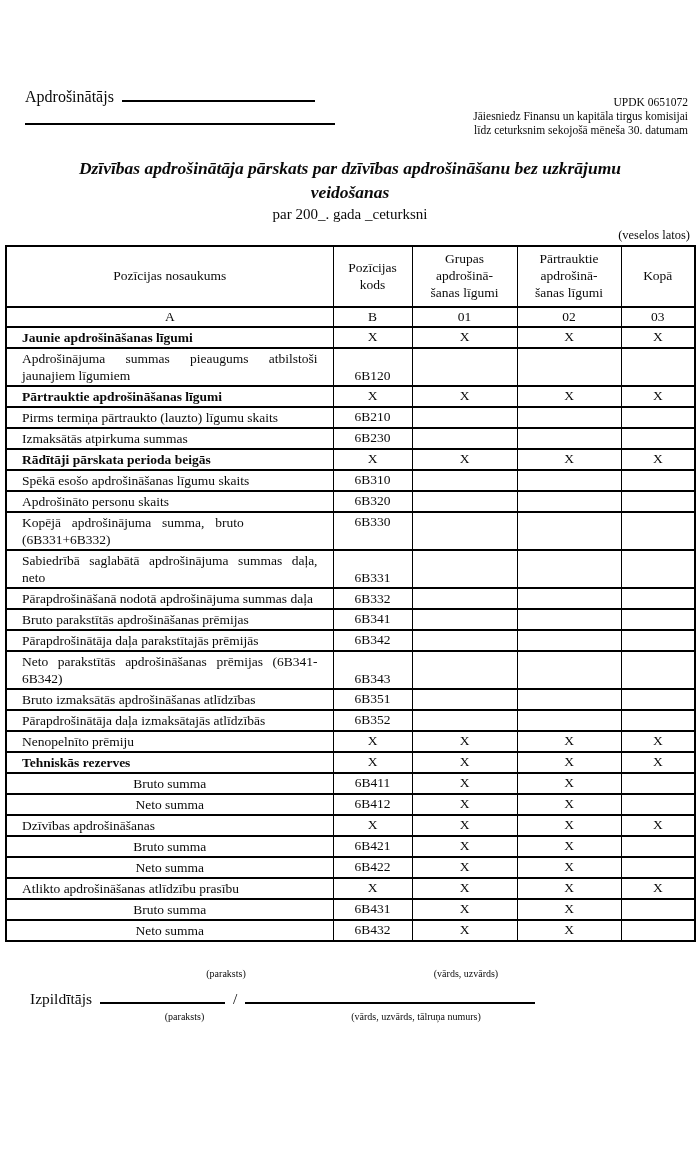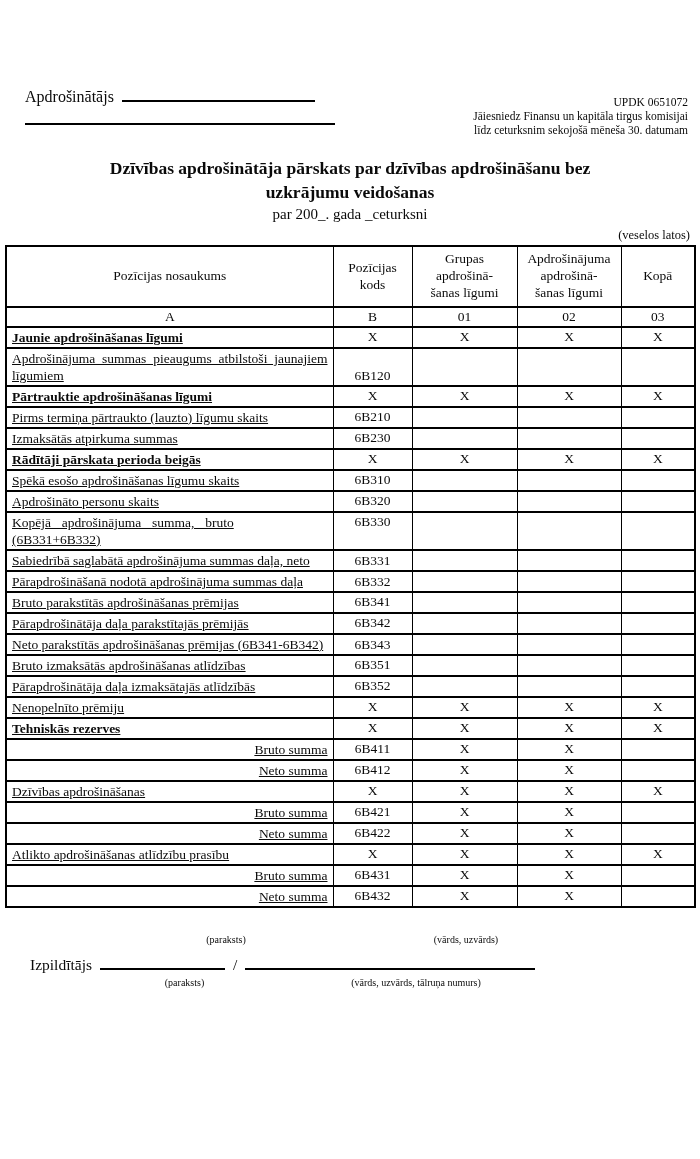--- a/index.html
+++ b/index.html
@@ -24,20 +24,21 @@
   .hdr-right { font-size: 11.5px; line-height: 14px; text-align: right; padding-top: 7px; }
 
   
   .title {
     margin: 20px auto 0 auto;
     max-width: 565px;
     font-size: 17.5px;
     font-weight: bold;
     text-align: center;
     line-height: 1.35;
+    font-style: italic;
   }
   .subtitle { text-align: center; font-size: 15px; margin-top: 2px; }
   .units { text-align: right; font-size: 12.5px; padding-right: 10px; margin-top: 5px; }
 
   
   table {
     border-collapse: collapse;
     table-layout: fixed;
     width: 689px;
     margin: 2px 0 0 5px;
@@ -60,28 +61,27 @@
     padding: 4px 2px;
   }
   .dc {
     text-align: center;
     vertical-align: middle;
     line-height: 16px;
     padding: 1px 2px;
   }
   .nm {
     text-align: justify;
-    padding: 1px 5px;
+    padding: 1px 15px;
     line-height: 17px;
     white-space: pre-line;
     vertical-align: middle;
-    text-decoration: underline;
   }
   .nm.b { font-weight: bold; text-align: left; }
-  .nm.c { text-align: right; }
+  .nm.c { text-align: center; }
   .nm.ws { word-spacing: 0.55em; }
   td.vb { vertical-align: bottom; }
   td.vt { vertical-align: top; }
 
   
   .sigs { margin: 26px 0 0 30px; font-size: 15.5px; }
   .sig-row { height: 22px; white-space: nowrap; }
   .sig-row2 { margin-top: 3px; }
   .sig-line { display: inline-block; border-bottom: 2px solid #000; height: 13px; }
   .w1 { width: 240px; margin-left: 8px; }
@@ -128,21 +128,21 @@
       <col style="width:74px">
     </colgroup>
     <thead>
       <tr>
         <th>Pozīcijas nosaukums</th>
         <th>Pozīcijas
 kods</th>
         <th>Grupas
 apdrošinā-
 šanas līgumi</th>
-        <th>Apdrošinājuma
+        <th>Pārtrauktie
 apdrošinā-
 šanas līgumi</th>
         <th>Kopā</th>
       </tr>
       <tr>
         <td class="dc">A</td>
         <td class="dc">B</td>
         <td class="dc">01</td>
         <td class="dc">02</td>
         <td class="dc">03</td>

